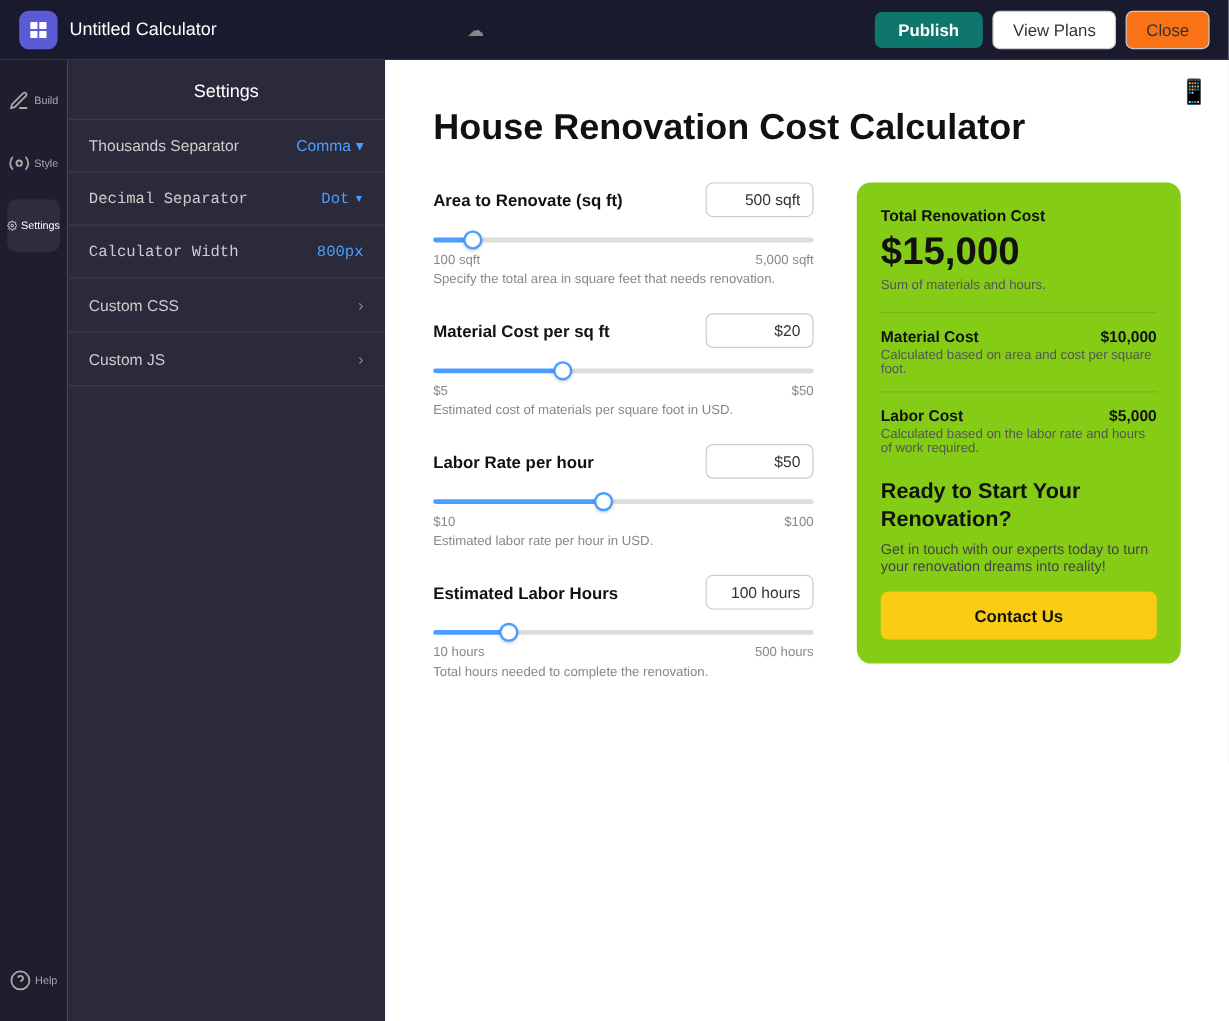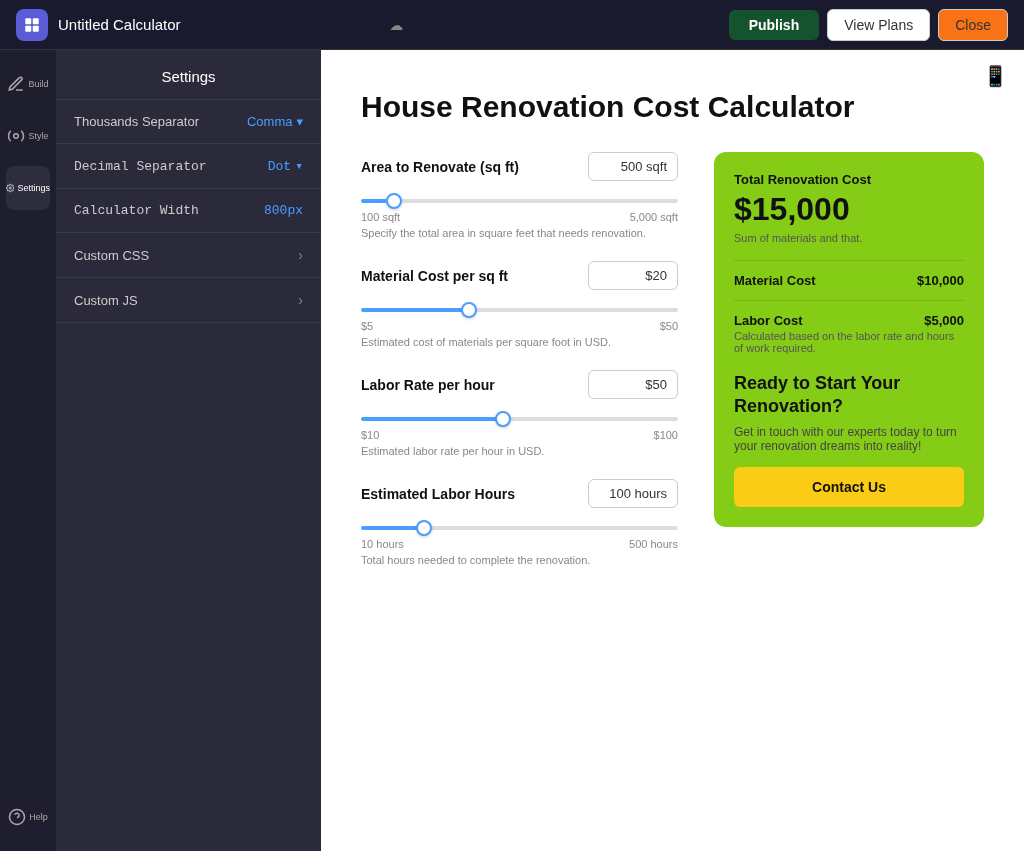--- a/index.html
+++ b/index.html
@@ -34,21 +34,21 @@
       color: #888;
       margin-left: 6px;
       font-size: 14px;
     }
     .topbar-actions {
       display: flex;
       gap: 8px;
       align-items: center;
     }
     .btn-publish {
-      background: #14532d;
+      background: #0f766e;
       color: #fff;
       border: none;
       padding: 7px 20px;
       border-radius: 6px;
       font-size: 14px;
       font-weight: 600;
       cursor: pointer;
     }
     .btn-view-plans {
       background: #fff;
@@ -497,29 +497,30 @@
             <span>500 hours</span>
           </div>
           <div class="calc-field-desc">Total hours needed to complete the renovation.</div>
         </div>
 
       </div>
 
       <div class="results-panel">
         <div class="results-title">Total Renovation Cost</div>
         <div class="results-total">$15,000</div>
-        <div class="results-subtitle">Sum of materials and that.</div>
+        <div class="results-subtitle">Sum of materials and hours.</div>
 
         <hr class="results-divider">
 
         <div class="results-item">
           <div class="results-item-header">
             <span class="results-item-label">Material Cost</span>
             <span class="results-item-value">$10,000</span>
           </div>
+          <div class="results-item-desc">Calculated based on area and cost per square foot.</div>
         </div>
 
         <hr class="results-divider">
 
         <div class="results-item">
           <div class="results-item-header">
             <span class="results-item-label">Labor Cost</span>
             <span class="results-item-value">$5,000</span>
           </div>
           <div class="results-item-desc">Calculated based on the labor rate and hours of work required.</div>

